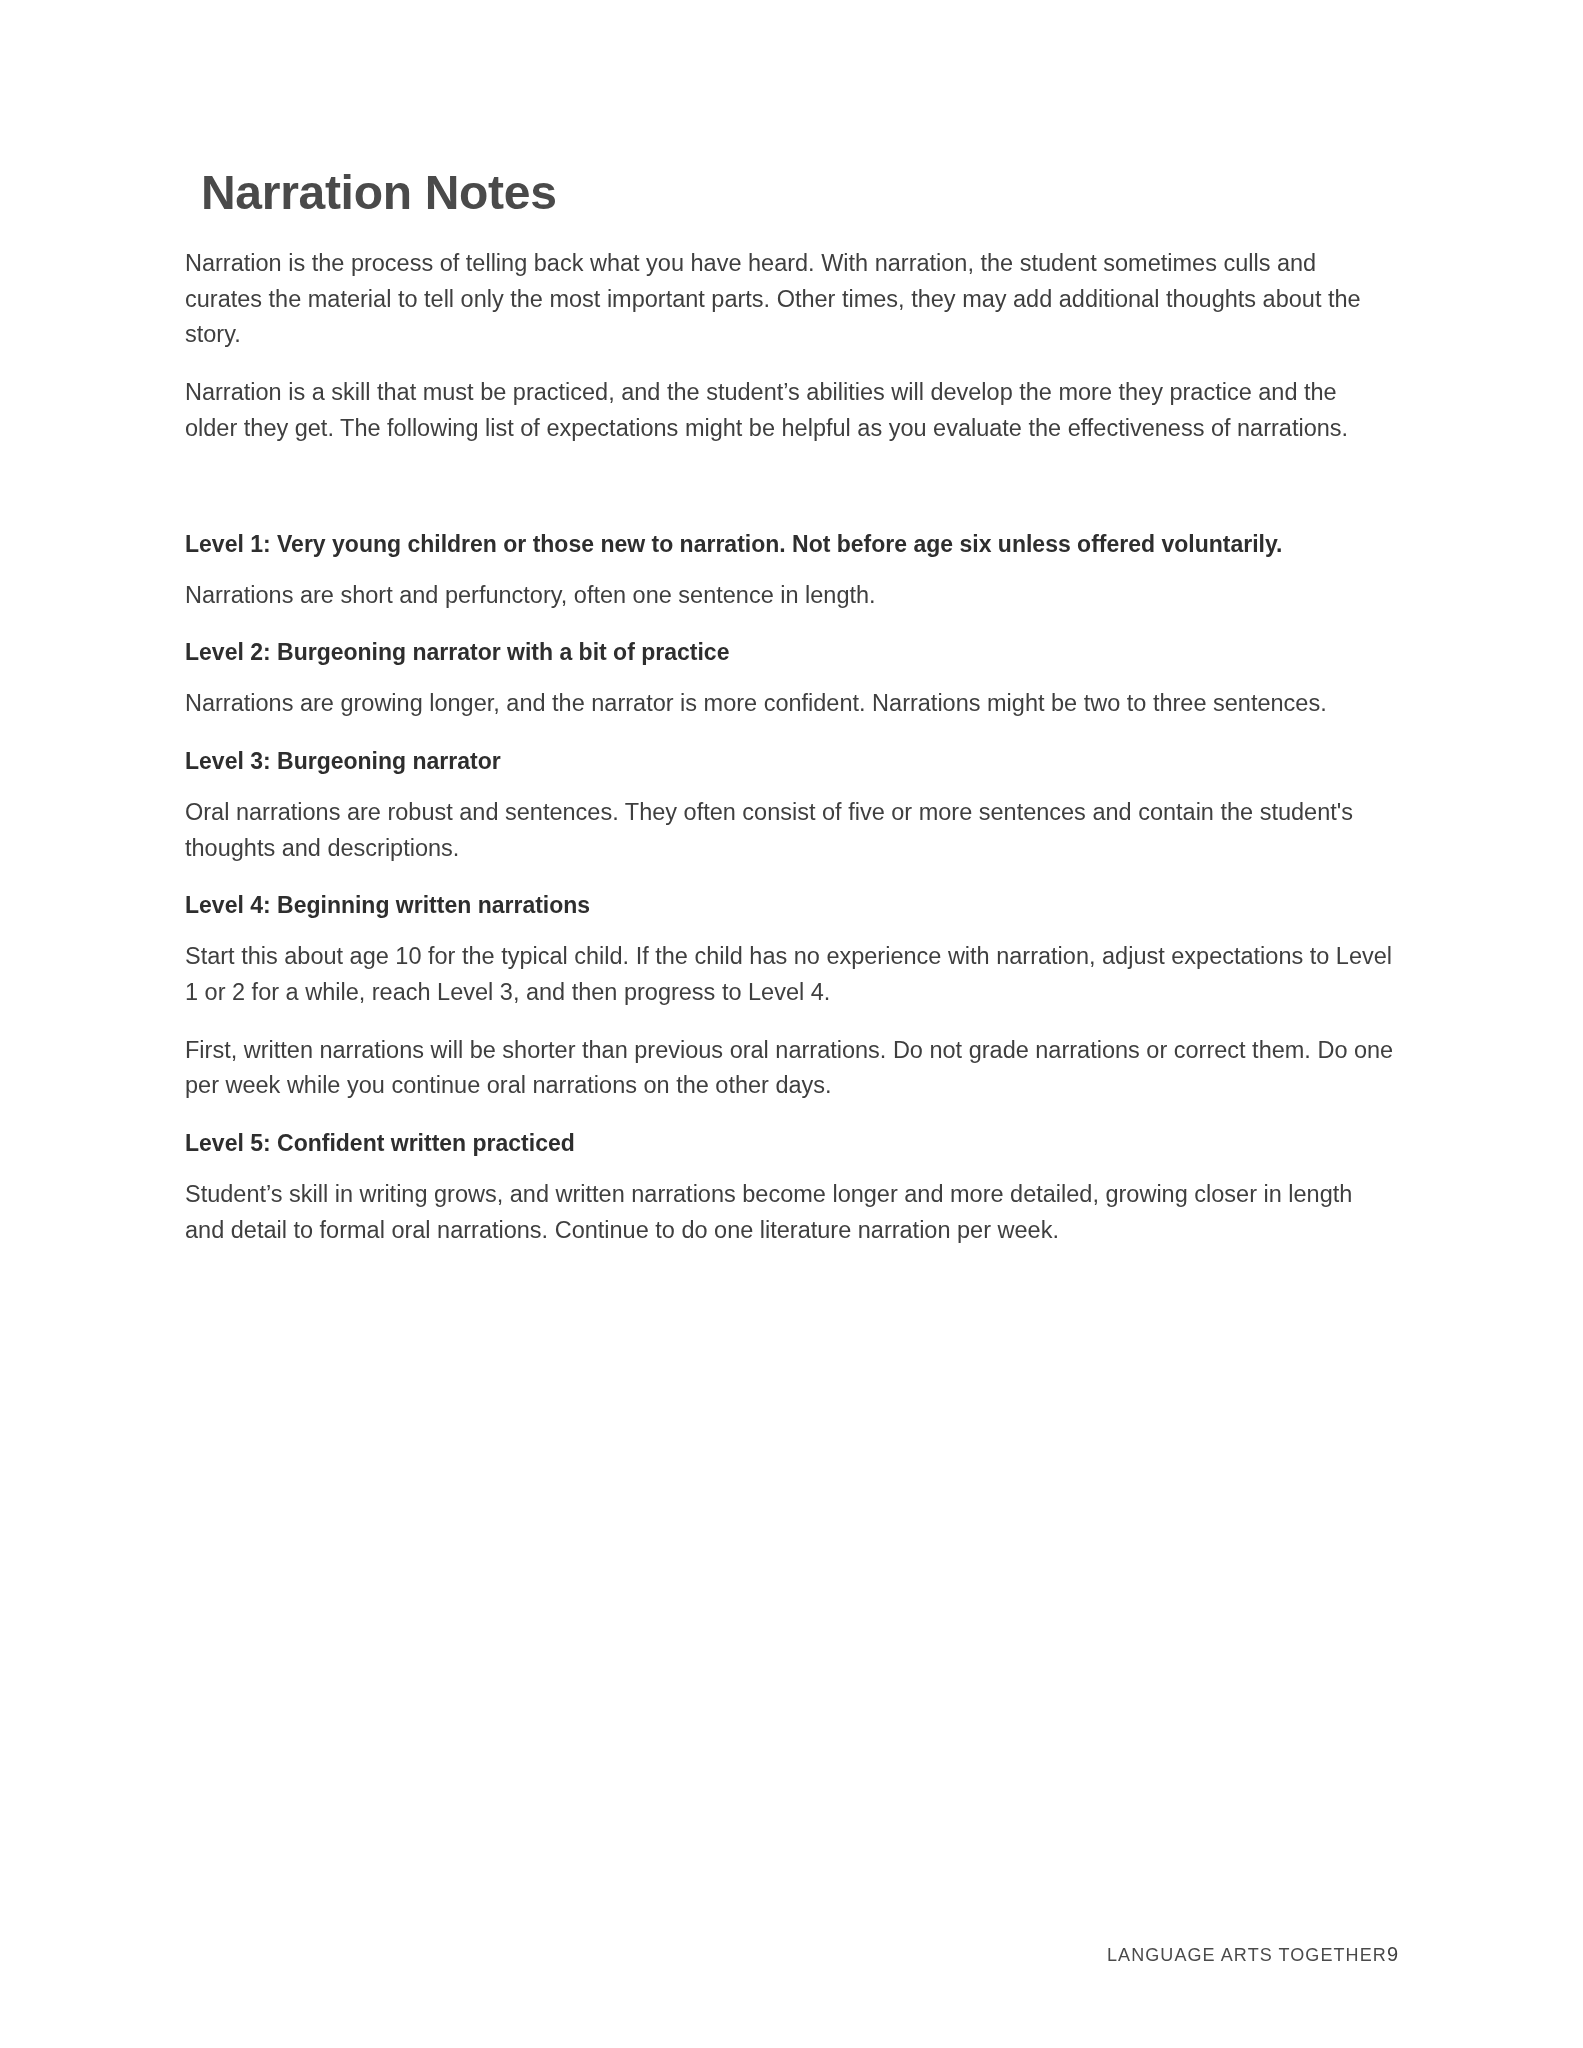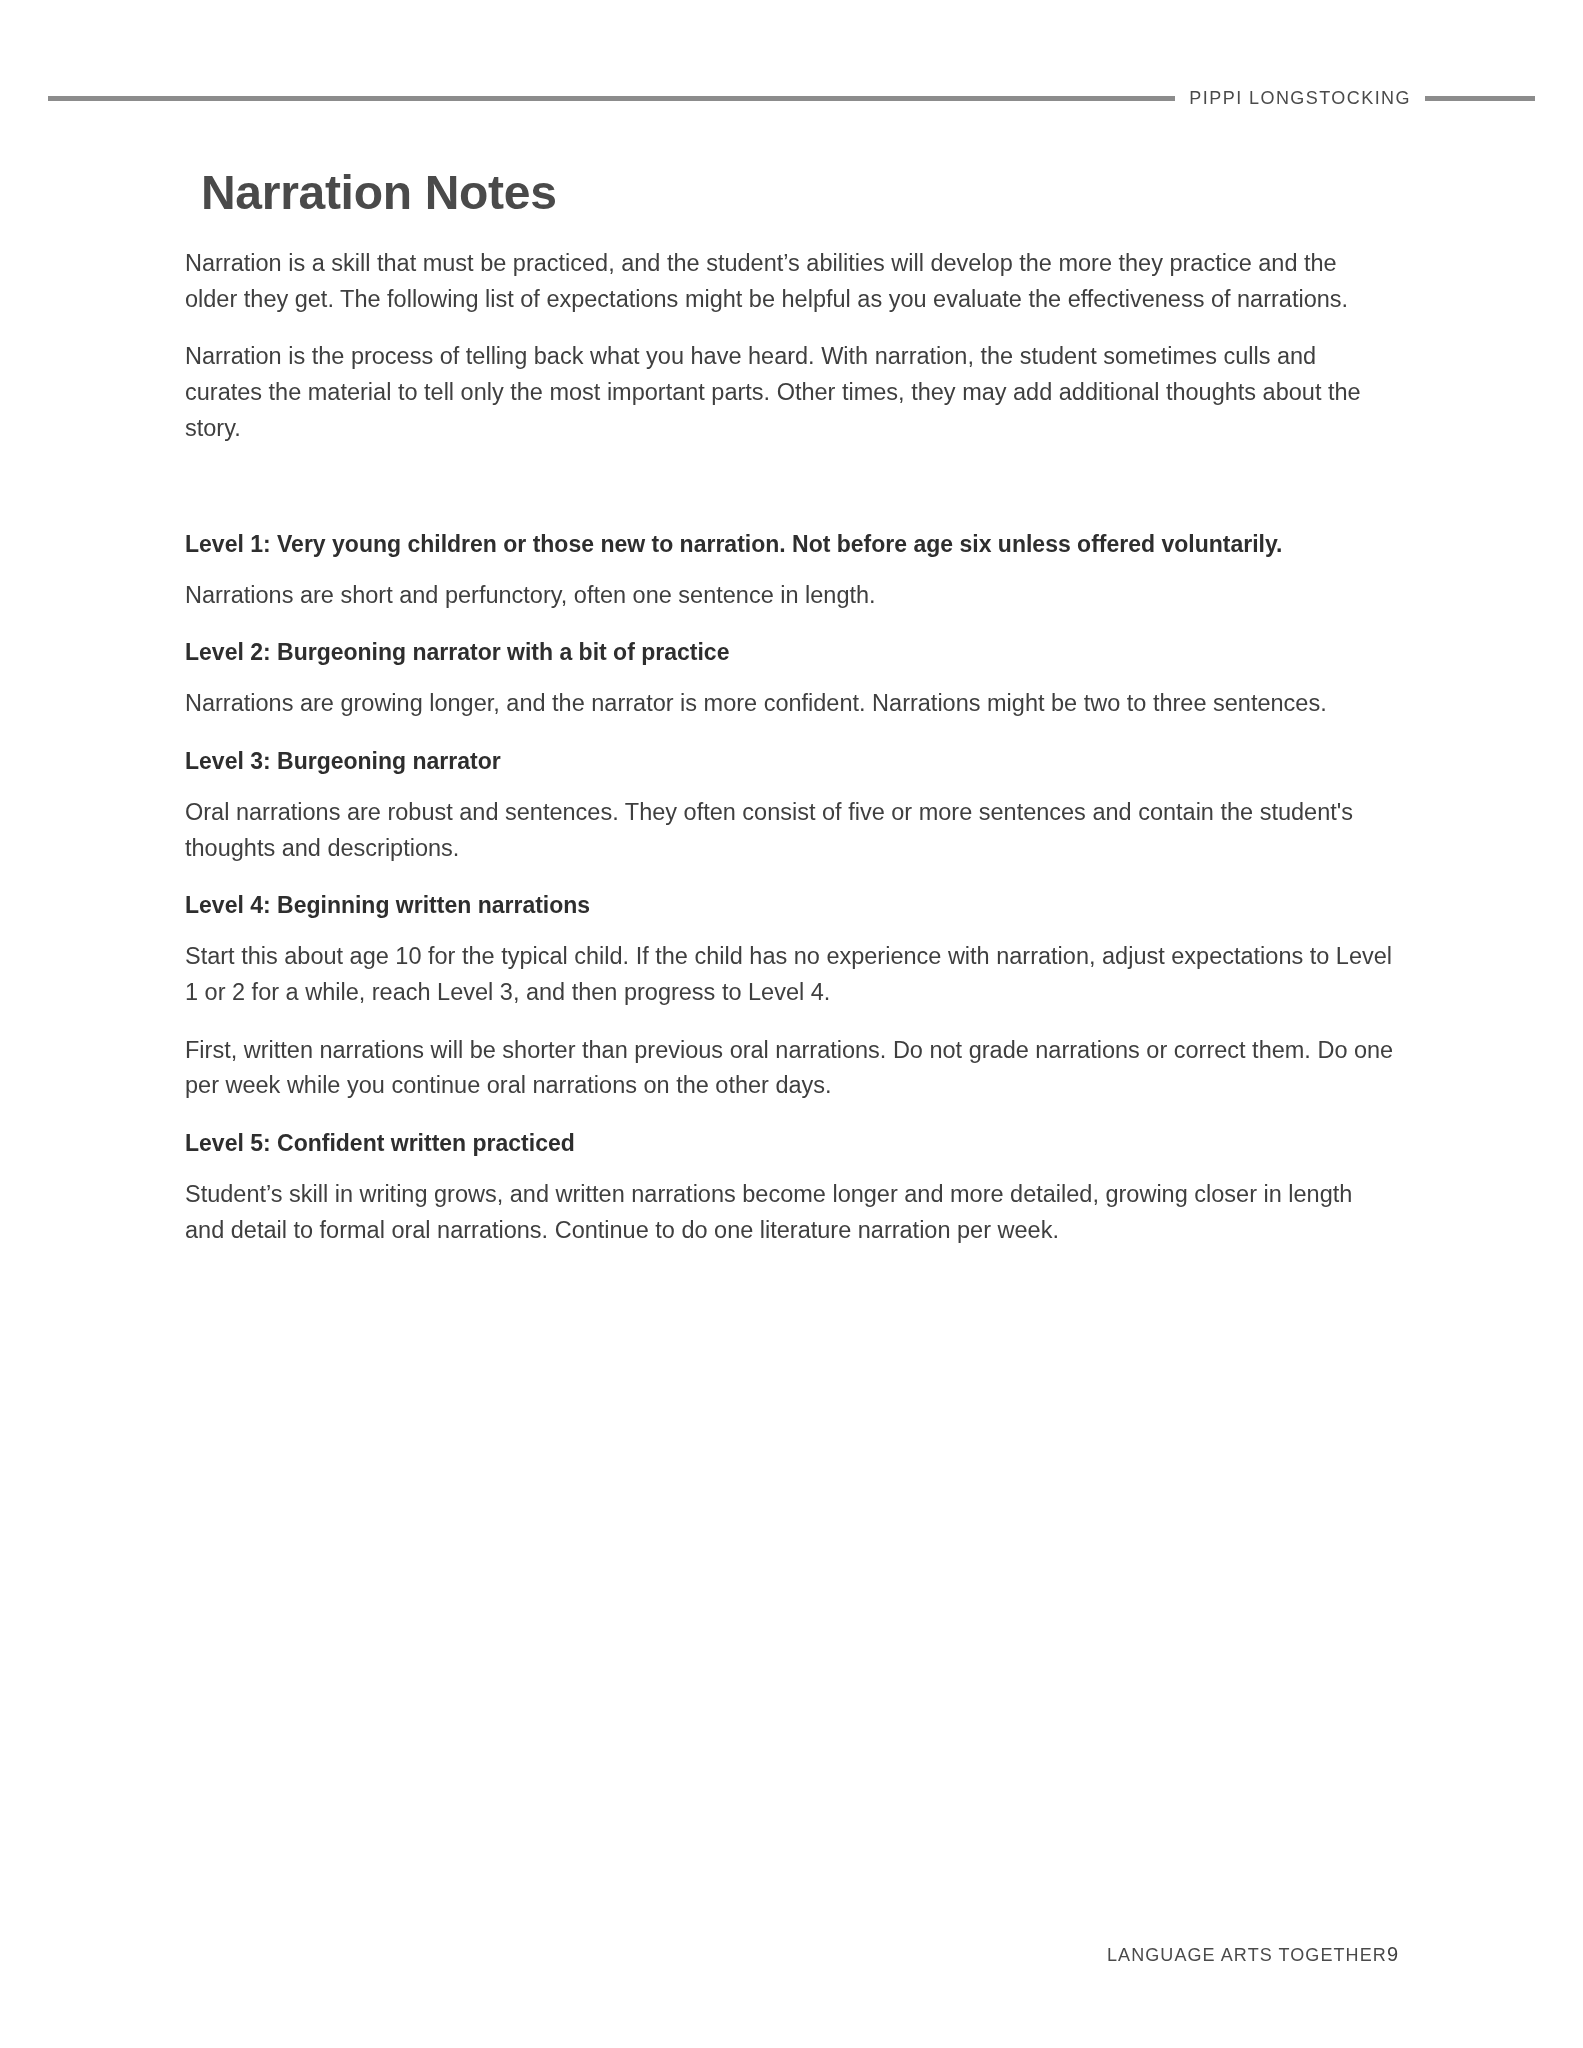--- a/index.html
+++ b/index.html
@@ -99,32 +99,27 @@
   .footer .footer-page {
     font-size: 20px;
     color: #3f3f3f;
   }
 </style>
 </head>
 <body>
 
 <div class="page">
 
-  <div class="header">
-    <div class="rule-left"></div>
-    <div class="header-title">PIPPI LONGSTOCKING</div>
-    <div class="rule-right"></div>
-  </div>
 
   <div class="content">
 
     <h1 class="page-title">Narration Notes</h1>
 
+    <p class="para">Narration is the process of telling back what you have heard. With narration, the student sometimes culls and curates the material to tell only the most important parts. Other times, they may add additional thoughts about the story.</p>
     <p class="para">Narration is a skill that must be practiced, and the student’s abilities will develop the more they practice and the older they get. The following list of expectations might be helpful as you evaluate the effectiveness of narrations.</p>
-    <p class="para">Narration is the process of telling back what you have heard. With narration, the student sometimes culls and curates the material to tell only the most important parts. Other times, they may add additional thoughts about the story.</p>
 
     <div class="spacer-block"></div>
 
     <p class="level-head">Level 1: Very young children or those new to narration. Not before age six unless offered voluntarily.</p>
     <p class="para">Narrations are short and perfunctory, often one sentence in length.</p>
 
     <p class="level-head">Level 2: Burgeoning narrator with a bit of practice</p>
     <p class="para">Narrations are growing longer, and the narrator is more confident. Narrations might be two to three sentences.</p>
 
     <p class="level-head">Level 3: Burgeoning narrator</p>

